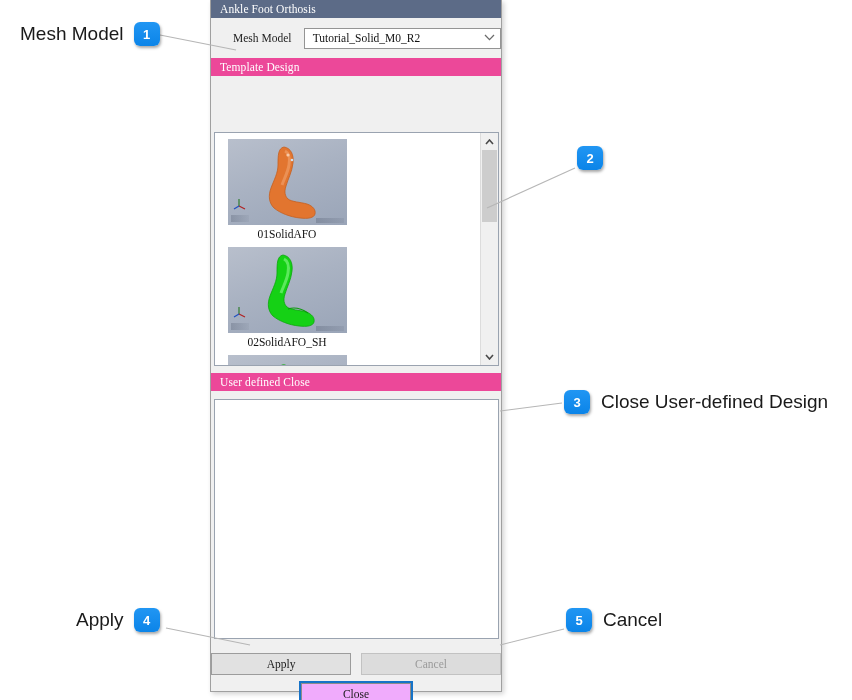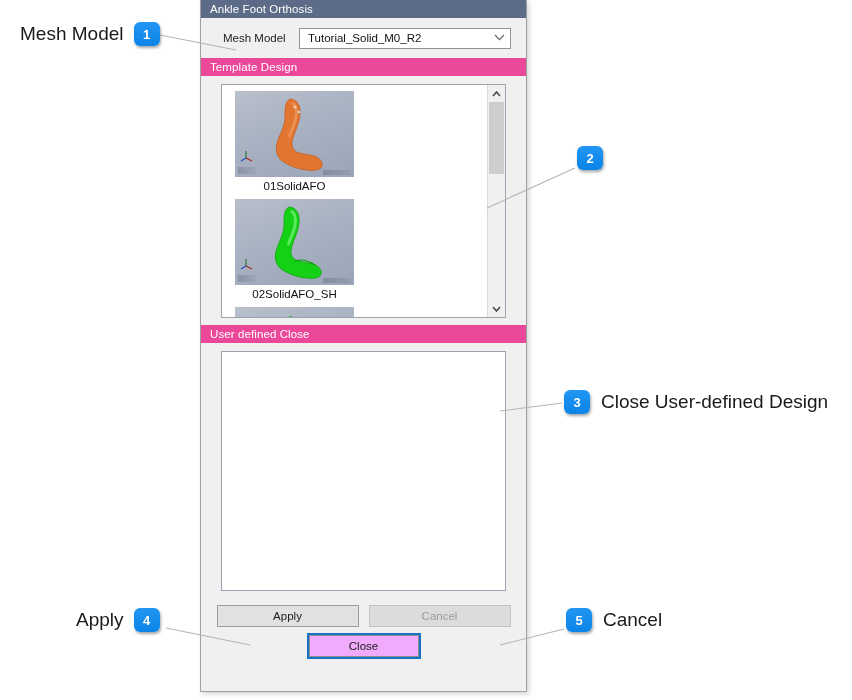--- a/index.html
+++ b/index.html
@@ -46,30 +46,31 @@
     font-size: 19px;
     color: #1a1a1a;
     white-space: nowrap;
   }
   .callout-label.left  { margin-right: 10px; }
   .callout-label.right { margin-left: 11px; }
 
   
   #dialog {
     position: absolute;
-    left: 200px;
+    left: 210px;
     top: 0px;
-    width: 327px;
+    width: 292px;
     height: 692px;
     background: #f0f0f0;
     border: 1px solid #a0a0a0;
     border-top: none;
     box-sizing: border-box;
     box-shadow: 2px 2px 5px rgba(0,0,0,0.18);
     z-index: 10;
+    font-family: Liberation Serif, serif;
   }
 
   .panel-header {
     height: 18px;
     line-height: 18px;
     padding-left: 9px;
     font-size: 11.5px;
     color: #ffffff;
     box-sizing: border-box;
     letter-spacing: 0.1px;
@@ -124,20 +125,21 @@
     justify-content: center;
   }
   .listbox {
     width: 285px;
     height: 234px;
     background: #ffffff;
     border: 1px solid #9aa3b0;
     box-sizing: border-box;
     display: flex;
     position: relative;
+    margin-top: 48px;
   }
   .thumbs {
     flex: 1;
     padding: 6px 0 0 6px;
     display: flex;
     flex-wrap: wrap;
     align-content: flex-start;
     overflow: hidden;
   }
   .thumb-cell {

